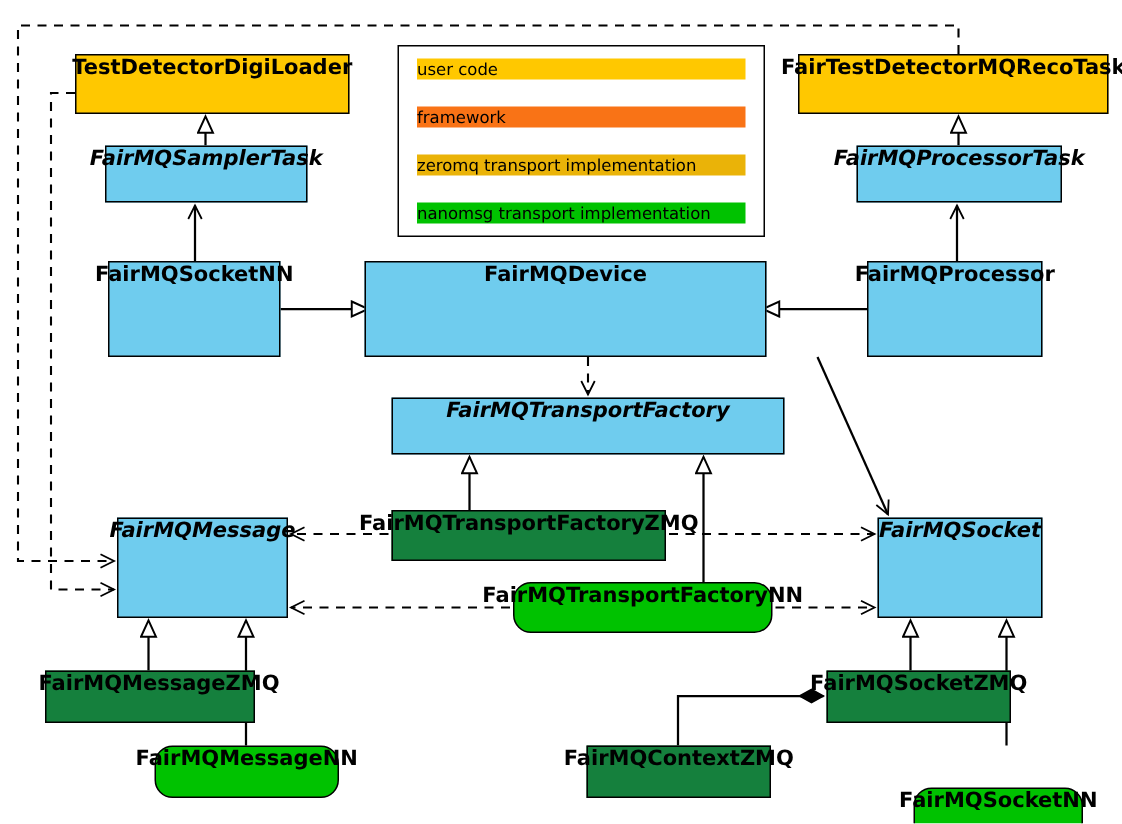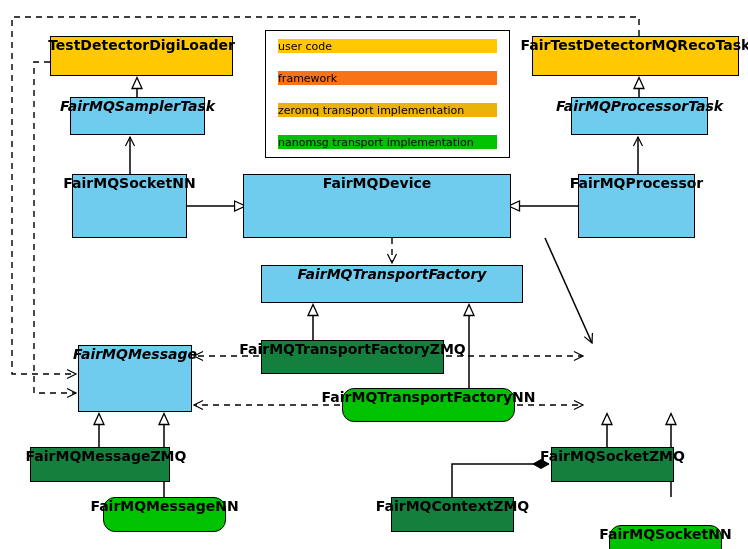--- a/index.html
+++ b/index.html
@@ -126,20 +126,23 @@
   </div>
   <div class="node zmq" style="left:261px;top:340px;width:183px;height:34px;">
     <span>FairMQTransportFactoryZMQ</span>
   </div>
   <div class="node nn" style="left:342px;top:388px;width:173px;height:34px;">
     <span>FairMQTransportFactoryNN</span>
   </div>
   <div class="node framework abstract" style="left:78px;top:345px;width:114px;height:67px;">
     <span>FairMQMessage</span>
   </div>
+  <div class="node framework abstract" style="left:585px;top:345px;width:110px;height:67px;">
+    <span>FairMQSocket</span>
+  </div>
   <div class="node zmq" style="left:30px;top:447px;width:140px;height:35px;padding-left:12px;">
     <span>FairMQMessageZMQ</span>
   </div>
   <div class="node nn" style="left:103px;top:497px;width:123px;height:35px;">
     <span>FairMQMessageNN</span>
   </div>
   <div class="node zmq" style="left:551px;top:447px;width:123px;height:35px;">
     <span>FairMQSocketZMQ</span>
   </div>
   <div class="node zmq" style="left:391px;top:497px;width:123px;height:35px;">

